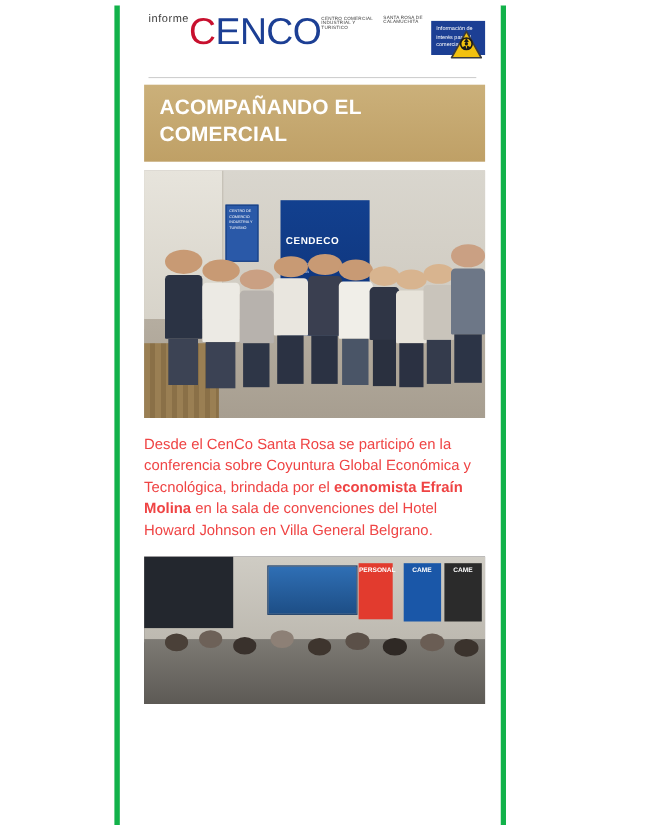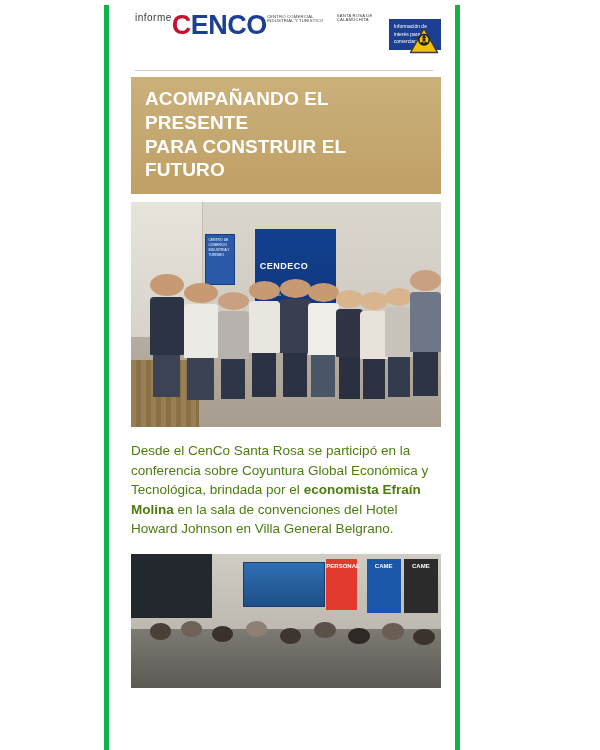--- a/index.html
+++ b/index.html
@@ -65,22 +65,22 @@
     font-family: "Liberation Sans", sans-serif;
     margin-bottom: 1px;
   }
 
   .logo-row {
     display: flex;
     align-items: flex-start;
   }
 
   .logo-cenco {
-    font-size: 27px;
-    font-weight: bold;
+    font-size: 34px;
+    font-weight: normal;
     letter-spacing: -0.5px;
     color: #1c3f94;
     font-family: "Liberation Sans", sans-serif;
     line-height: 0.95;
   }
 
   .logo-cenco .c-red {
     color: #c8102e;
   }
 
@@ -224,21 +224,21 @@
   }
   .person .legs {
     width: 78%;
     margin: 0 auto;
     background: #2c3346;
   }
 
   
   .bodytext {
     margin: 14px 18px 0 22px;
-    color: #4d7c0f;
+    color: #ef4444;
     font-size: 13.5px;
     line-height: 1.45;
     font-family: "Liberation Sans", sans-serif;
   }
   .bodytext p {
     margin: 0 0 15px 0;
   }
   .bodytext b {
     font-weight: bold;
   }
@@ -314,22 +314,21 @@
           <circle cx="20" cy="17" r="2" fill="#1a1a1a"></circle>
           <path d="M20 10 L23 15 L17 15 Z" fill="#1a1a1a"></path>
           <path d="M14 22 L19 19 L20 24 Z" fill="#1a1a1a"></path>
           <path d="M26 22 L21 19 L20 24 Z" fill="#1a1a1a"></path>
         </svg>
 
         <div class="header-rule"></div>
       </div>
 
       <div class="banner">
-        <div class="banner-line">ACOMPAÑANDO EL PRESENTE</div>
-        <div class="banner-line">PARA CONSTRUIR EL FUTURO</div>
+        <div class="banner-line">ACOMPAÑANDO EL COMERCIAL</div>
       </div>
 
       <div class="photo1">
         <div class="p1-wall"></div>
         <div class="p1-wall-left"></div>
         <div class="p1-floor"></div>
         <div class="p1-deck"></div>
 
         <div class="p1-sign">
           <div class="p1-sign-txt">CENTRO DE COMERCIO INDUSTRIA Y TURISMO</div>

